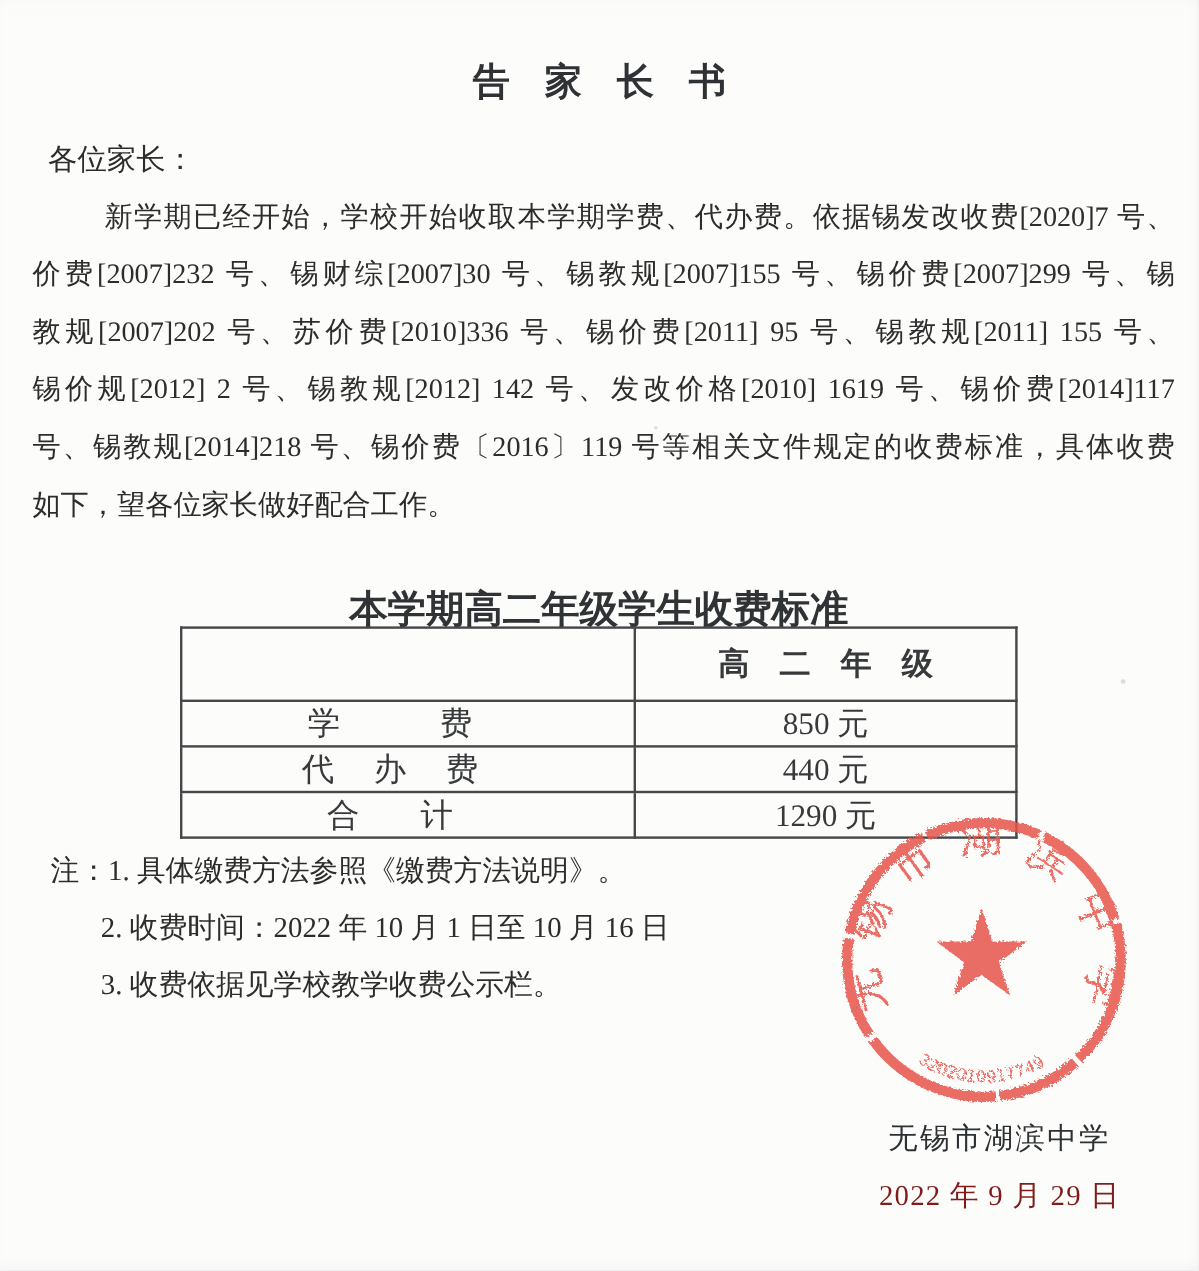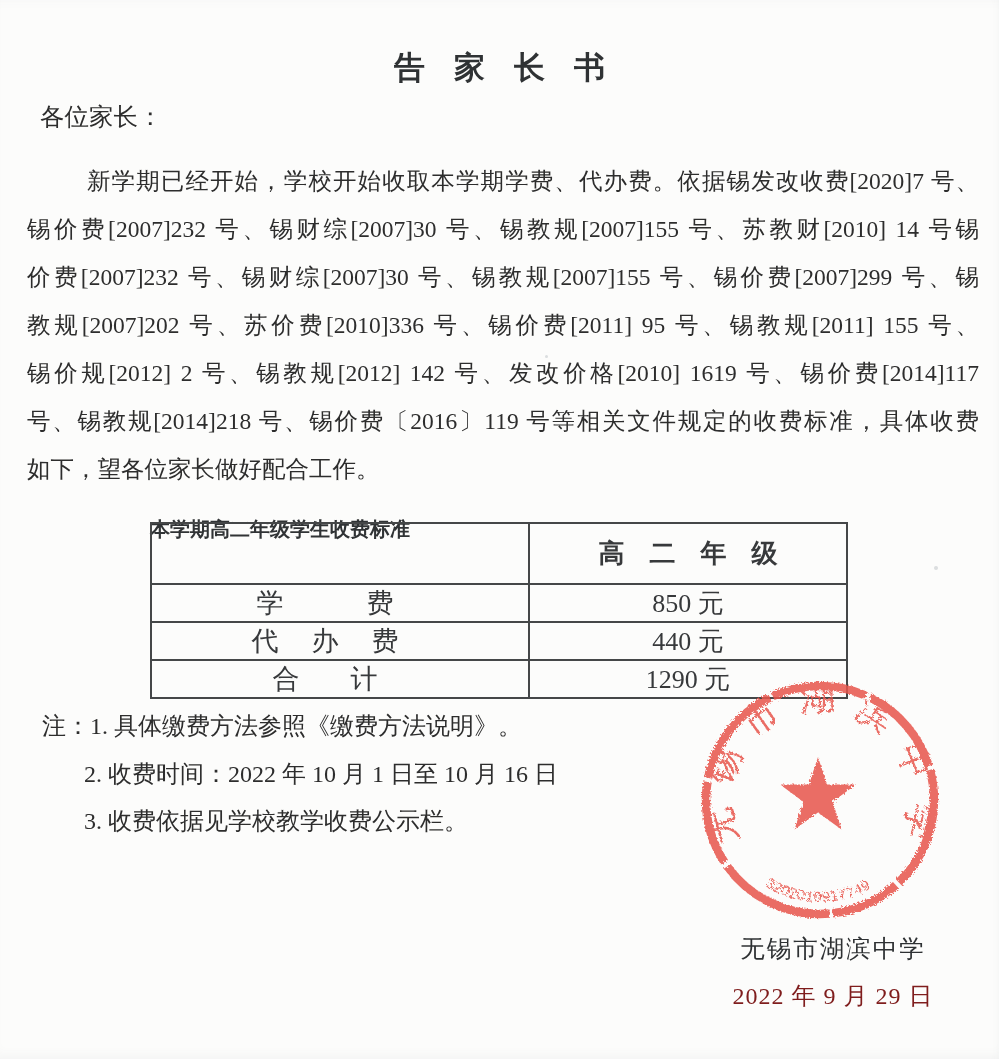--- a/index.html
+++ b/index.html
@@ -18,37 +18,37 @@
     padding-left: 16px;
   }
   .title {
     position:absolute; top:49px; left:0; width:100%;
     text-align:center;
     font-size:31px; font-weight:600; line-height:37px;
     letter-spacing:29px; text-indent:29px;
     color:#2f3234;
   }
   .salutation {
-    position:absolute; top:102px; left:40px;
+    position:absolute; top:119px; left:40px;
     font-size:24.5px; line-height:30px;
   }
   .body-block {
     position:absolute; top:164px; left:27px; width:952px;
     font-size:23.5px;
   }
   .body-line {
     height:48px; line-height:34px;
     text-align:justify; text-align-last:justify;
     white-space:normal;
   }
   .body-line.first { text-indent:60px; }
   .body-line.last { text-align:left; text-align-last:left; }
   .table-caption {
-    position:absolute; top:516px; left:150px; width:698px;
-    font-size:20px; font-weight:600;
+    position:absolute; top:486px; left:150px; width:698px;
+    text-align:center; font-size:32px; font-weight:600;
     color:#303335;
   }
   table.fees {
     position:absolute; top:522px; left:150px; width:698px;
     border-collapse:collapse;
     table-layout:fixed;
   }
   table.fees td {
     border:2px solid #454748;
     text-align:center; vertical-align:middle;
@@ -91,21 +91,20 @@
 <body>
 
 <div class="page">
 
   <div class="title">告家长书</div>
 
   <div class="salutation">各位家长：</div>
 
   <div class="body-block">
     <div class="body-line first">新学期已经开始，学校开始收取本学期学费、代办费。依据锡发改收费[2020]7 号、</div>
-    <div class="body-line">锡价费[2007]232 号、锡财综[2007]30 号、锡教规[2007]155 号、苏教财[2010] 14 号锡</div>
     <div class="body-line">价费[2007]232 号、锡财综[2007]30 号、锡教规[2007]155 号、锡价费[2007]299 号、锡</div>
     <div class="body-line">教规[2007]202 号、苏价费[2010]336 号、锡价费[2011] 95 号、锡教规[2011] 155 号、</div>
     <div class="body-line">锡价规[2012] 2 号、锡教规[2012] 142 号、发改价格[2010] 1619 号、锡价费[2014]117</div>
     <div class="body-line">号、锡教规[2014]218 号、锡价费〔2016〕119 号等相关文件规定的收费标准，具体收费</div>
     <div class="body-line last">如下，望各位家长做好配合工作。</div>
   </div>
 
   <div class="table-caption">本学期高二年级学生收费标准</div>
 
   <table class="fees">

